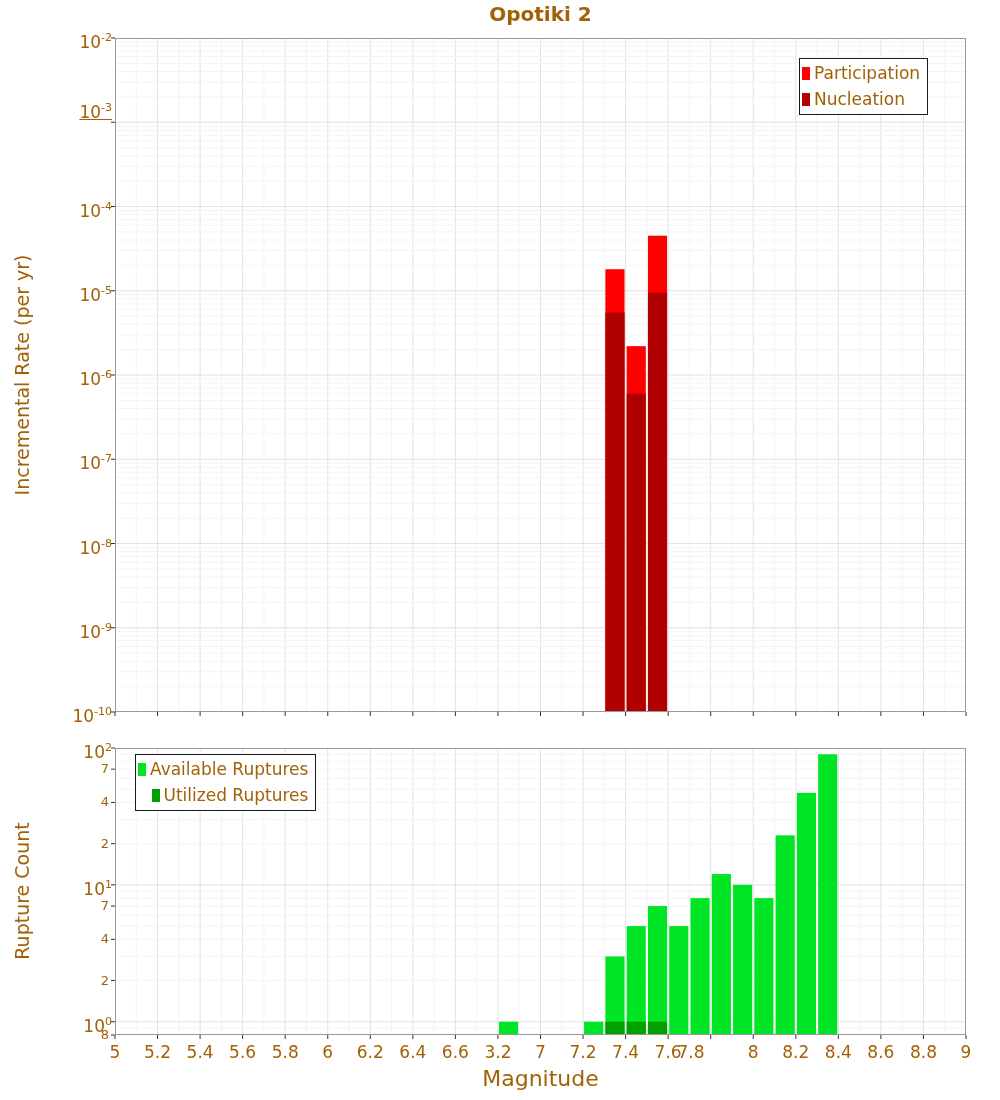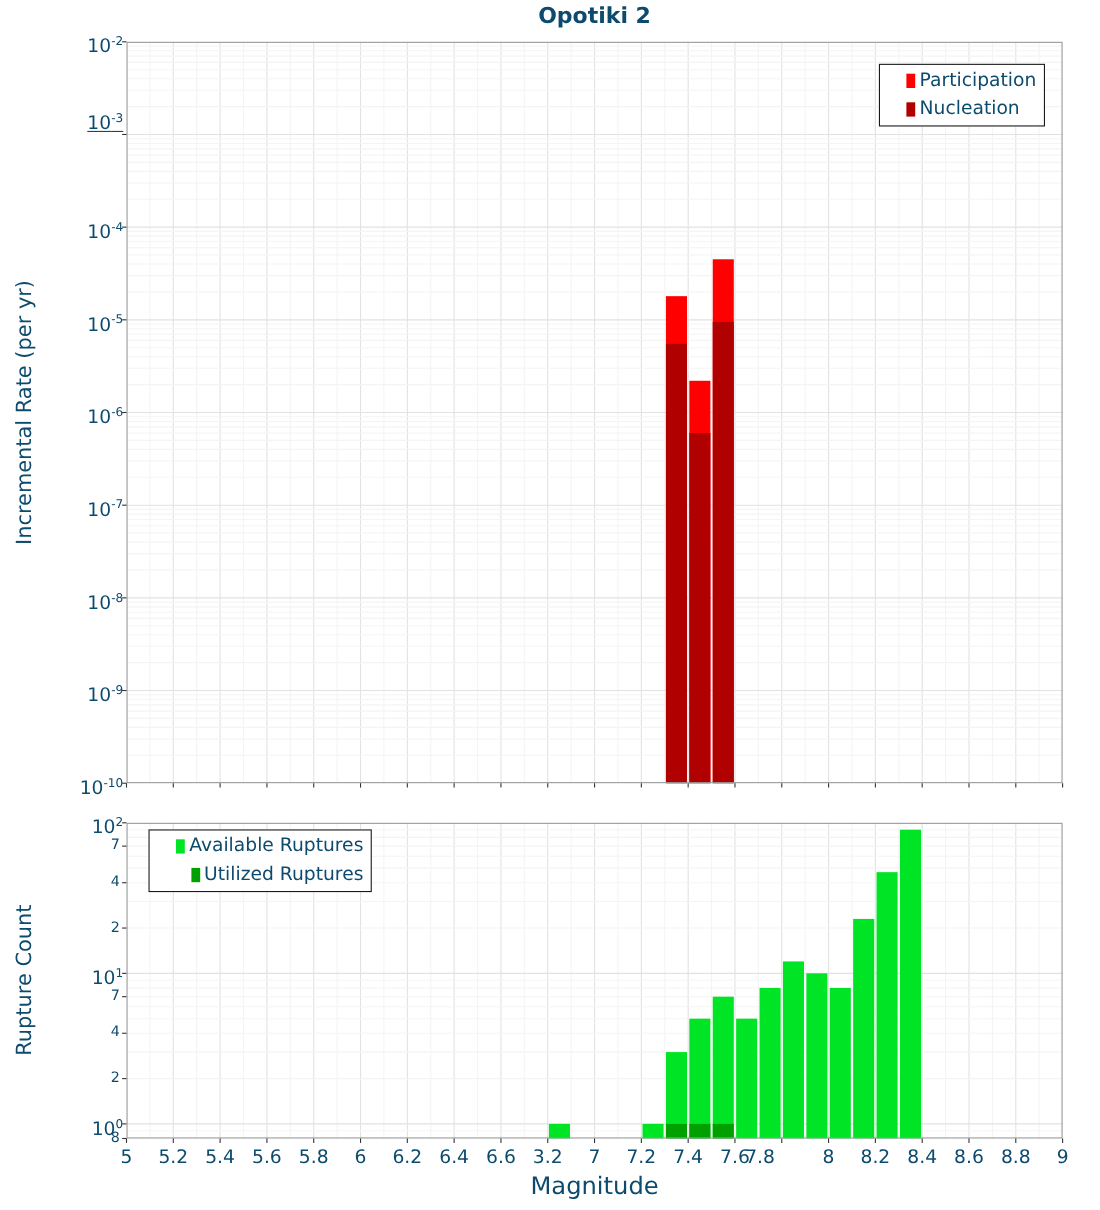--- a/index.html
+++ b/index.html
@@ -1,18 +1,18 @@
 <!DOCTYPE html>
 <html><head>
 <meta charset="utf-8">
 <style>
   html,body{margin:0;padding:0;background:#ffffff;}
   .figure{
     position:relative;width:1000px;height:1100px;background:#ffffff;
-    font-family:"DejaVu Sans", sans-serif;color:#0c4a6e;overflow:hidden;
+    font-family:"DejaVu Sans", sans-serif;color:#a16207;overflow:hidden;
   }
   .chart-title{
     position:absolute;left:115px;top:2px;width:851px;text-align:center;
     font-size:20px;font-weight:bold;
   }
   .plot-svg{position:absolute;overflow:visible;}
   .rot-label{
     position:absolute;white-space:nowrap;font-size:19px;
     transform:translate(-50%,-50%) rotate(-90deg);
   }
@@ -22,21 +22,21 @@
   }
   .tick-label{
     position:absolute;font-size:17px;line-height:24px;height:24px;
   }
   .ytick{width:112px;text-align:right;left:0;}
   .ytick sup{font-size:11px;}
   .ytick-minor{width:109px;text-align:right;left:0;font-size:13px;line-height:18px;height:18px;}
   .xtick{width:60px;text-align:center;}
   .legend{
     position:absolute;background:#ffffff;border:1.6px solid #1a1a1a;
-    padding:5px 7px 5px 24px;display:flex;flex-direction:column;gap:7px;z-index:5;
+    padding:5px 7px 5px 2px;display:flex;flex-direction:column;gap:7px;z-index:5;
   }
   .legend-item{display:flex;align-items:center;gap:4px;}
   .legend-swatch{display:inline-block;width:8px;height:13px;}
   .legend-label{font-size:17px;white-space:nowrap;line-height:19px;}
 </style>
 </head>
 <body>
 
 <div class="figure">
 

